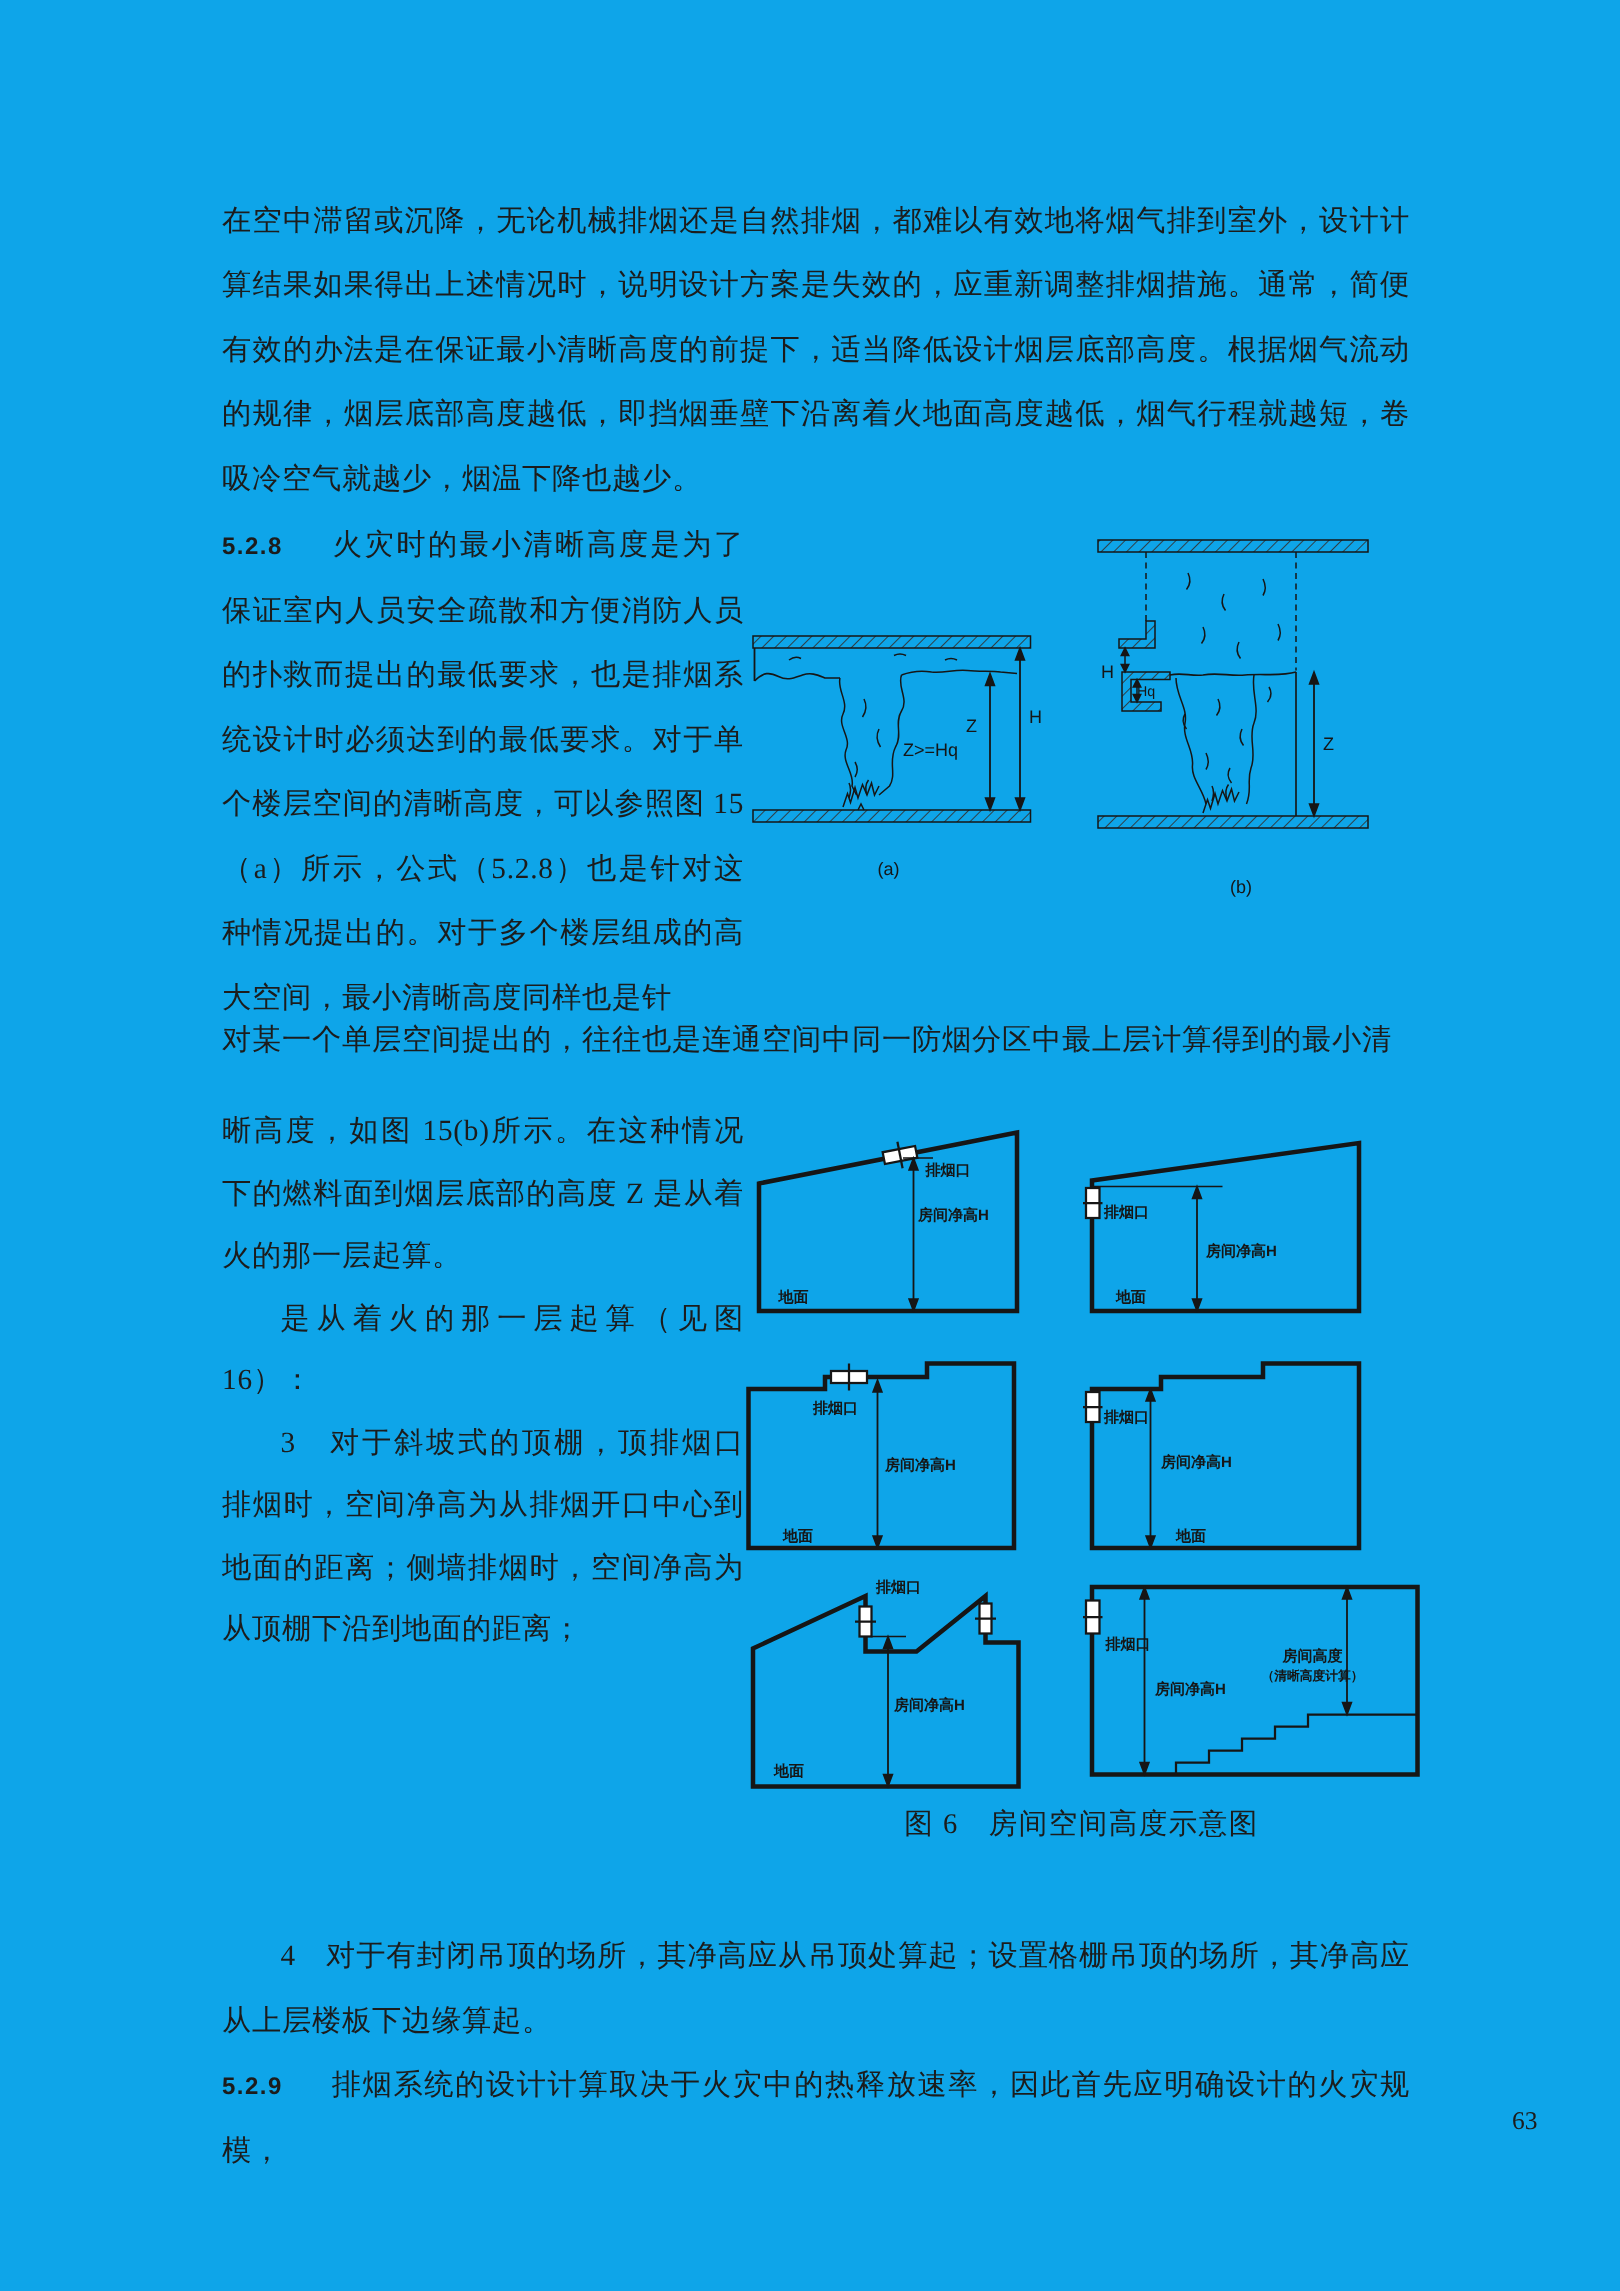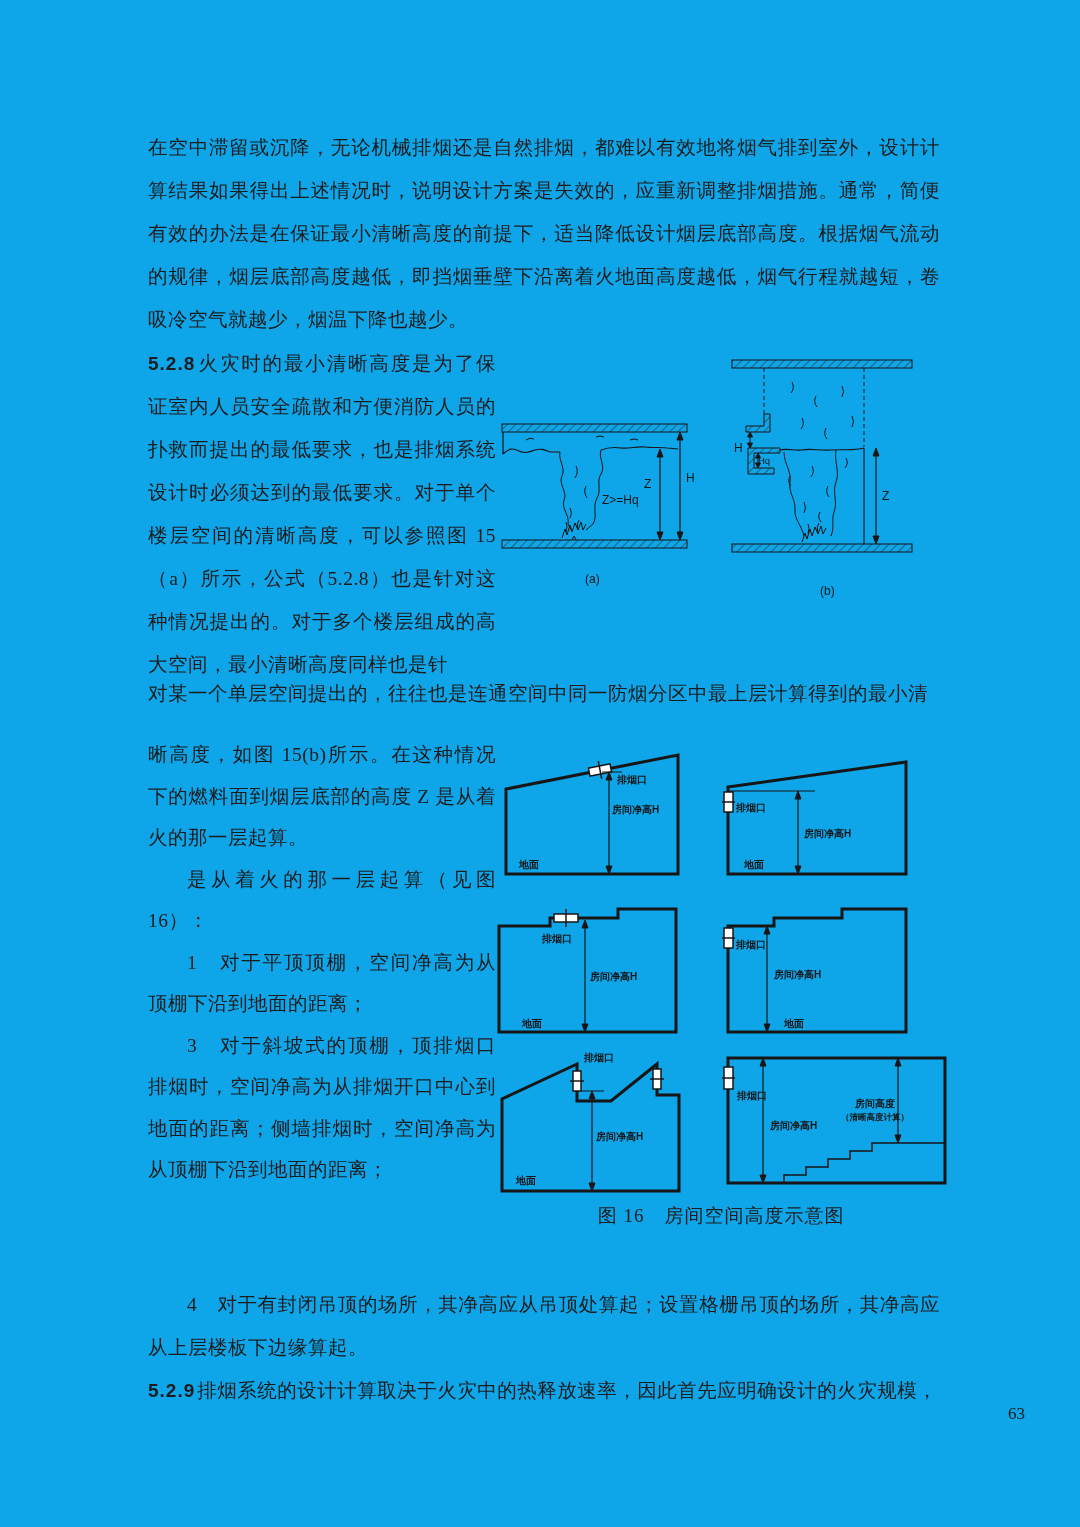--- a/index.html
+++ b/index.html
@@ -5,21 +5,21 @@
   html,body{margin:0;padding:0;background:#e8e8e8;}
   .page{position:relative;width:1080px;height:1527px;background:#0ea5e9;margin:0 auto;
         font-family:"Liberation Serif","DejaVu Serif",serif;color:#1c1c1c;overflow:hidden;}
   .abs{position:absolute;}
   .bodytext{font-size:19.5px;line-height:43px;text-align:justify;text-justify:inter-ideograph;
             letter-spacing:0.5px;}
   .col{line-height:41.5px;}
   .bodytext p{margin:0;}
   .ind{text-indent:2em;}
   .secnum{font-family:"Liberation Sans","DejaVu Sans",sans-serif;font-weight:bold;
-          font-size:19px;margin-right:2px;letter-spacing:1px;}
+          font-size:16px;margin-right:32px;letter-spacing:1px;}
   .figcap{font-size:19px;text-align:center;letter-spacing:1px;}
   .pagenum{font-size:17px;font-family:"Liberation Serif",serif;}
   svg{display:block;}
   svg text{font-family:"Liberation Sans","DejaVu Sans",sans-serif;fill:#161616;}
   .cjklbl{font-size:10px;font-weight:600;}
   .dimlbl{font-size:12px;}
 </style>
 </head>
 <body>
 
@@ -149,21 +149,20 @@
 
   </div>
 
   <div class="abs bodytext" style="left:148px;top:672px;width:792px;">
     <p>对某一个单层空间提出的，往往也是连通空间中同一防烟分区中最上层计算得到的最小清</p>
   </div>
 
   <div class="abs bodytext col" style="left:148px;top:734px;width:348px;">
     <p>晰高度，如图 15(b)所示。在这种情况下的燃料面到烟层底部的高度 Z 是从着火的那一层起算。</p>
     <p class="ind">是从着火的那一层起算（见图16）：</p>
-    <p class="ind">1　对于平顶顶棚，空间净高为从顶棚下沿到地面的距离；</p>
     <p class="ind">3　对于斜坡式的顶棚，顶排烟口排烟时，空间净高为从排烟开口中心到地面的距离；侧墙排烟时，空间净高为从顶棚下沿到地面的距离；</p>
   </div>
 
   <div class="abs" style="left:492px;top:745px;width:458px;height:500px;">
 
     <svg class="abs" style="left:2px;top:8px;" width="218" height="134" viewBox="0 0 218 134">
       <path d="M12,36 L184,2 L184,121 L12,121 Z" fill="none" stroke="#161616" stroke-width="3"></path>
       <g transform="rotate(-11 106 17)">
         <rect x="95" y="13" width="22" height="8" fill="#fff" stroke="#161616" stroke-width="1.5"></rect>
         <line x1="106" y1="8" x2="106" y2="26" stroke="#161616" stroke-width="1.5"></line>
@@ -265,21 +264,21 @@
         <line x1="180" y1="19" x2="180" y2="96" stroke-width="1.2"></line>
         <path d="M180,15 l-3,8 6,0 z"></path>
           <path d="M180,100 l-3,-8 6,0 z"></path>
       </g>
       <text class="cjklbl" x="19" y="56">排烟口</text>
       <text class="cjklbl" x="52" y="86">房间净高H</text>
       <text class="cjklbl" x="157" y="64" text-anchor="middle">房间高度</text>
       <text x="157" y="77" text-anchor="middle" style="font-size:8.5px;font-weight:600">（清晰高度计算）</text>
     </svg>
 
-    <div class="abs figcap" style="left:0;top:458px;width:100%;">图 16　房间空间高度示意图</div>
+    <div class="abs figcap" style="left:0;top:458px;width:100%;">图 6　房间空间高度示意图</div>
   </div>
 
   <div class="abs bodytext" style="left:148px;top:1283px;width:792px;">
     <p class="ind">4　对于有封闭吊顶的场所，其净高应从吊顶处算起；设置格栅吊顶的场所，其净高应从上层楼板下边缘算起。</p>
     <p><span class="secnum">5.2.9</span><span>排烟系统的设计计算取决于火灾中的热释放速率，因此首先应明确设计的火灾规模，</span></p>
   </div>
 
   <div class="abs pagenum" style="left:1008px;top:1404px;font-family:Liberation Serif, serif;">63</div>
 
 </div>

